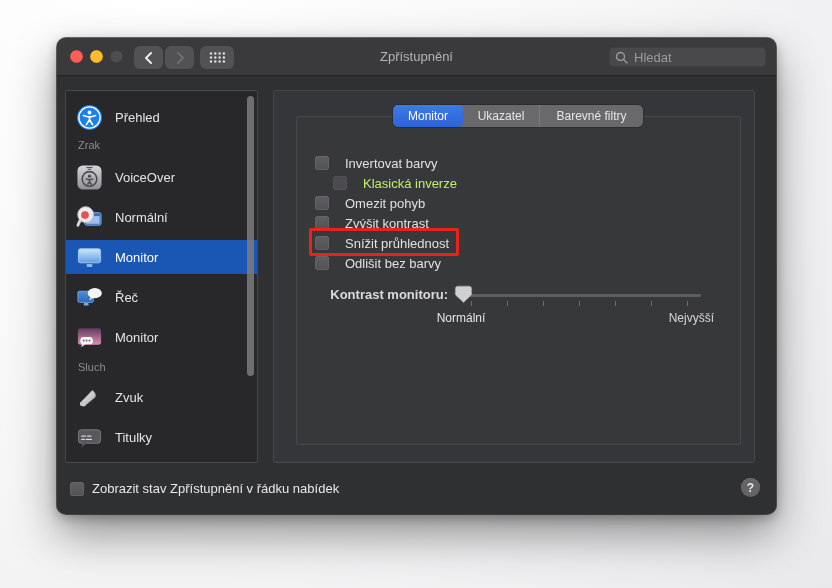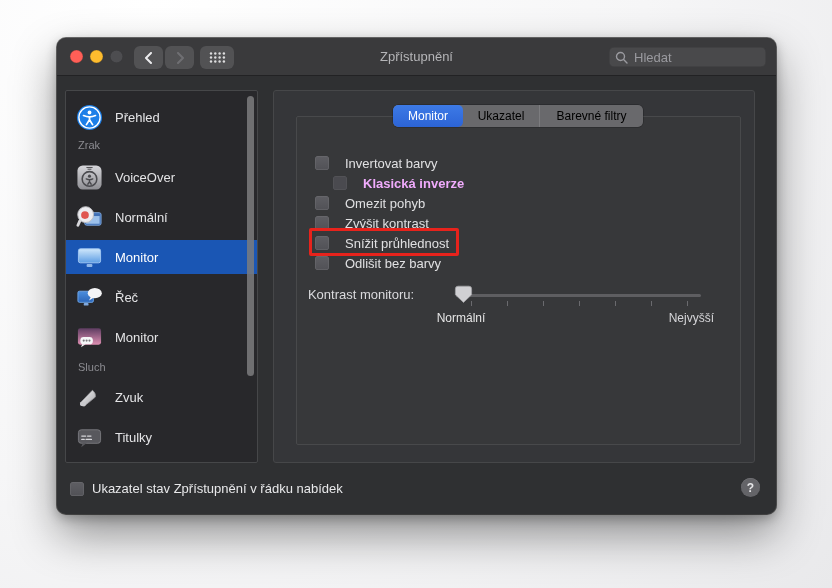--- a/index.html
+++ b/index.html
@@ -42,36 +42,36 @@
   .sb-section{position:absolute;left:12px;font-size:11px;color:#8b8b90;}
   .scrollthumb{position:absolute;right:3px;top:5px;width:7px;height:280px;border-radius:4px;
     background:#7b7b7e;opacity:.85;}
   
   .pane{position:absolute;left:216px;top:52px;width:482px;height:373px;
     background:#353639;border:1px solid #464749;border-radius:3px;box-sizing:border-box;}
   .innerbox{position:absolute;left:22px;top:25px;width:445px;height:329px;
     background:#37383a;border:1px solid #48494b;border-radius:2px;box-sizing:border-box;}
   .segs{position:absolute;left:119px;top:14px;height:22px;display:flex;border-radius:5px;
     overflow:hidden;background:#69696c;box-shadow:0 0 0 .5px rgba(0,0,0,.35);}
-  .seg{height:22px;border:none;padding:0;font-size:12px;color:#000000;background:transparent;
+  .seg{height:22px;border:none;padding:0;font-size:12px;color:#e5e5e5;background:transparent;
     font-family:inherit;}
   .seg.selected{background:linear-gradient(#3d7ae6,#2c64d6);color:#ffffff;border-radius:5px;}
   .seg.sep{border-left:1px solid #7c7c7f;box-sizing:border-box;}
   
   .cb-row{position:absolute;height:20px;display:flex;align-items:center;gap:16px;}
   .cb{width:14px;height:14px;border-radius:3.5px;background:linear-gradient(#5e5e63,#515156);
     box-shadow:inset 0 0 0 .5px #6e6e72;flex:0 0 14px;}
   .cb.disabled{background:#4a4a4f;box-shadow:inset 0 0 0 .5px #5a5a5e;}
   .cb-label{font-size:13px;color:#e0e0e2;white-space:nowrap;}
-  .cb-label.disabled{color:#f0abfc;font-weight:bold;}
+  .cb-label.disabled{color:#bef264;}
   .red-annotation{position:absolute;left:35px;top:137px;width:150px;height:28px;
     border:3px solid #e7231c;border-radius:2px;box-sizing:border-box;z-index:6;pointer-events:none;}
   
-  .sl-label{position:absolute;left:0;top:196px;width:174px;text-align:center;
-    font-size:13px;color:#dadadd;white-space:nowrap;}
+  .sl-label{position:absolute;left:0;top:196px;width:174px;text-align:right;
+    font-size:13px;color:#dadadd;white-space:nowrap;font-weight:bold;}
   .sl-track{position:absolute;left:182px;top:203px;width:245px;height:3px;
     background:#5e5e61;border-radius:2px;}
   .sl-thumb{position:absolute;left:180px;top:194px;width:19px;height:19px;}
   .sl-tick{position:absolute;top:210px;width:1px;height:5px;background:#6a6a6e;}
   .sl-min{position:absolute;left:147px;top:220px;width:80px;text-align:center;
     font-size:12px;color:#e5e5e5;}
   .sl-max{position:absolute;left:360px;top:220px;width:80px;text-align:right;
     font-size:12px;color:#d6d6d9;}
   
   .f-row{position:absolute;left:13px;top:443px;display:flex;align-items:center;gap:8px;}
@@ -316,20 +316,20 @@
       <div class="sl-tick" style="left:305px"></div>
       <div class="sl-tick" style="left:341px"></div>
       <div class="sl-tick" style="left:377px"></div>
       <div class="sl-tick" style="left:413px"></div>
       <div class="sl-min">Normální</div>
       <div class="sl-max">Nejvyšší</div>
     </div>
 
     <div class="f-row">
       <span class="cb"></span>
-      <span class="f-label">Ukazatel stav Zpřístupnění v řádku nabídek</span>
+      <span class="f-label">Zobrazit stav Zpřístupnění v řádku nabídek</span>
     </div>
     <button class="helpbtn">
       <span>?</span>
     </button>
 
   </div>
 </div>
 
 </body></html>

